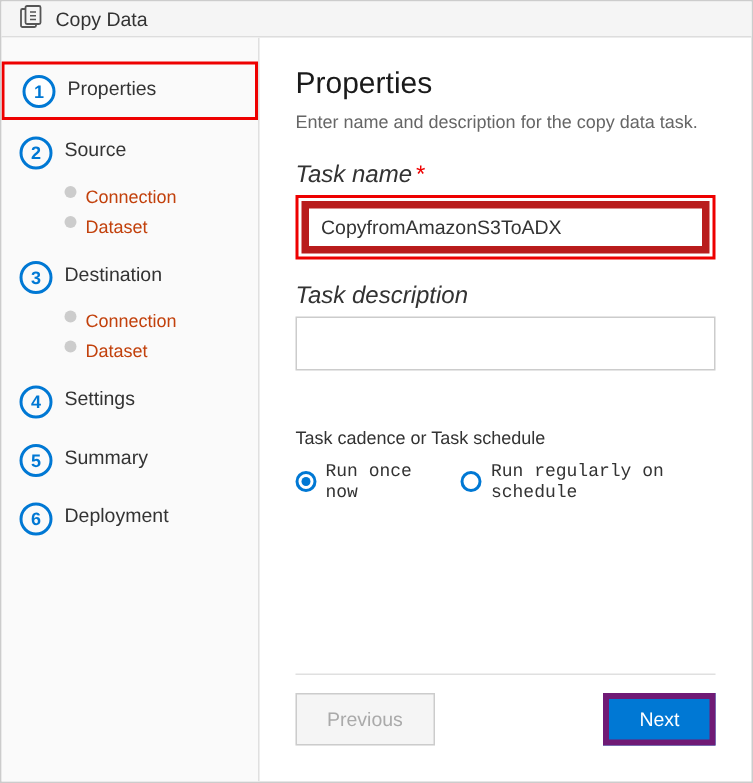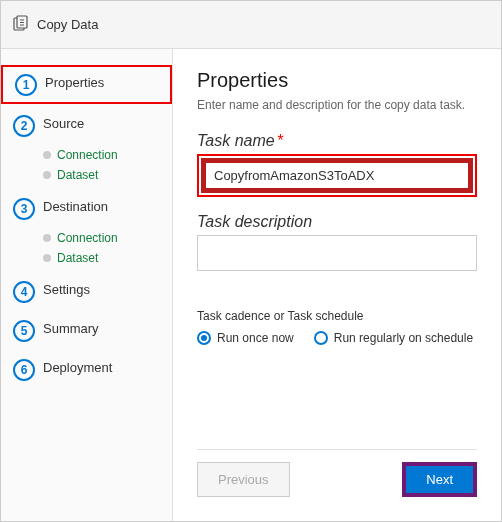--- a/index.html
+++ b/index.html
@@ -22,21 +22,21 @@
       display: flex;
       flex-direction: column;
     }
     .titlebar {
       background: #f5f5f5;
       border-bottom: 1px solid #ddd;
       padding: 6px 12px;
       display: flex;
       align-items: center;
       gap: 8px;
-      height: 48px;
+      height: 24px;
     }
     .titlebar-text {
       font-size: 13px;
       color: #333;
       font-weight: 500;
     }
     .content {
       display: flex;
       flex: 1;
       overflow: hidden;
@@ -82,24 +82,23 @@
       font-size: 13px;
       font-weight: 500;
       padding-top: 2px;
     }
     .nav-sub {
       margin-left: 42px;
       padding: 2px 0;
     }
     .nav-sub-item {
       display: flex;
-      align-items: center;
       gap: 6px;
       padding: 3px 0;
-      color: #15803d;
+      color: #c2410c;
       font-size: 12px;
     }
     .nav-sub-dot {
       width: 8px;
       height: 8px;
       border-radius: 50%;
       background: #ccc;
       flex-shrink: 0;
     }
     
@@ -163,20 +162,21 @@
     .radio-group {
       display: flex;
       gap: 20px;
       align-items: center;
     }
     .radio-item {
       display: flex;
       align-items: center;
       gap: 6px;
       cursor: pointer;
+      font-family: Liberation Mono, monospace;
     }
     .radio-circle {
       width: 14px;
       height: 14px;
       border-radius: 50%;
       border: 2px solid #0078d4;
       display: flex;
       align-items: center;
       justify-content: center;
       flex-shrink: 0;

